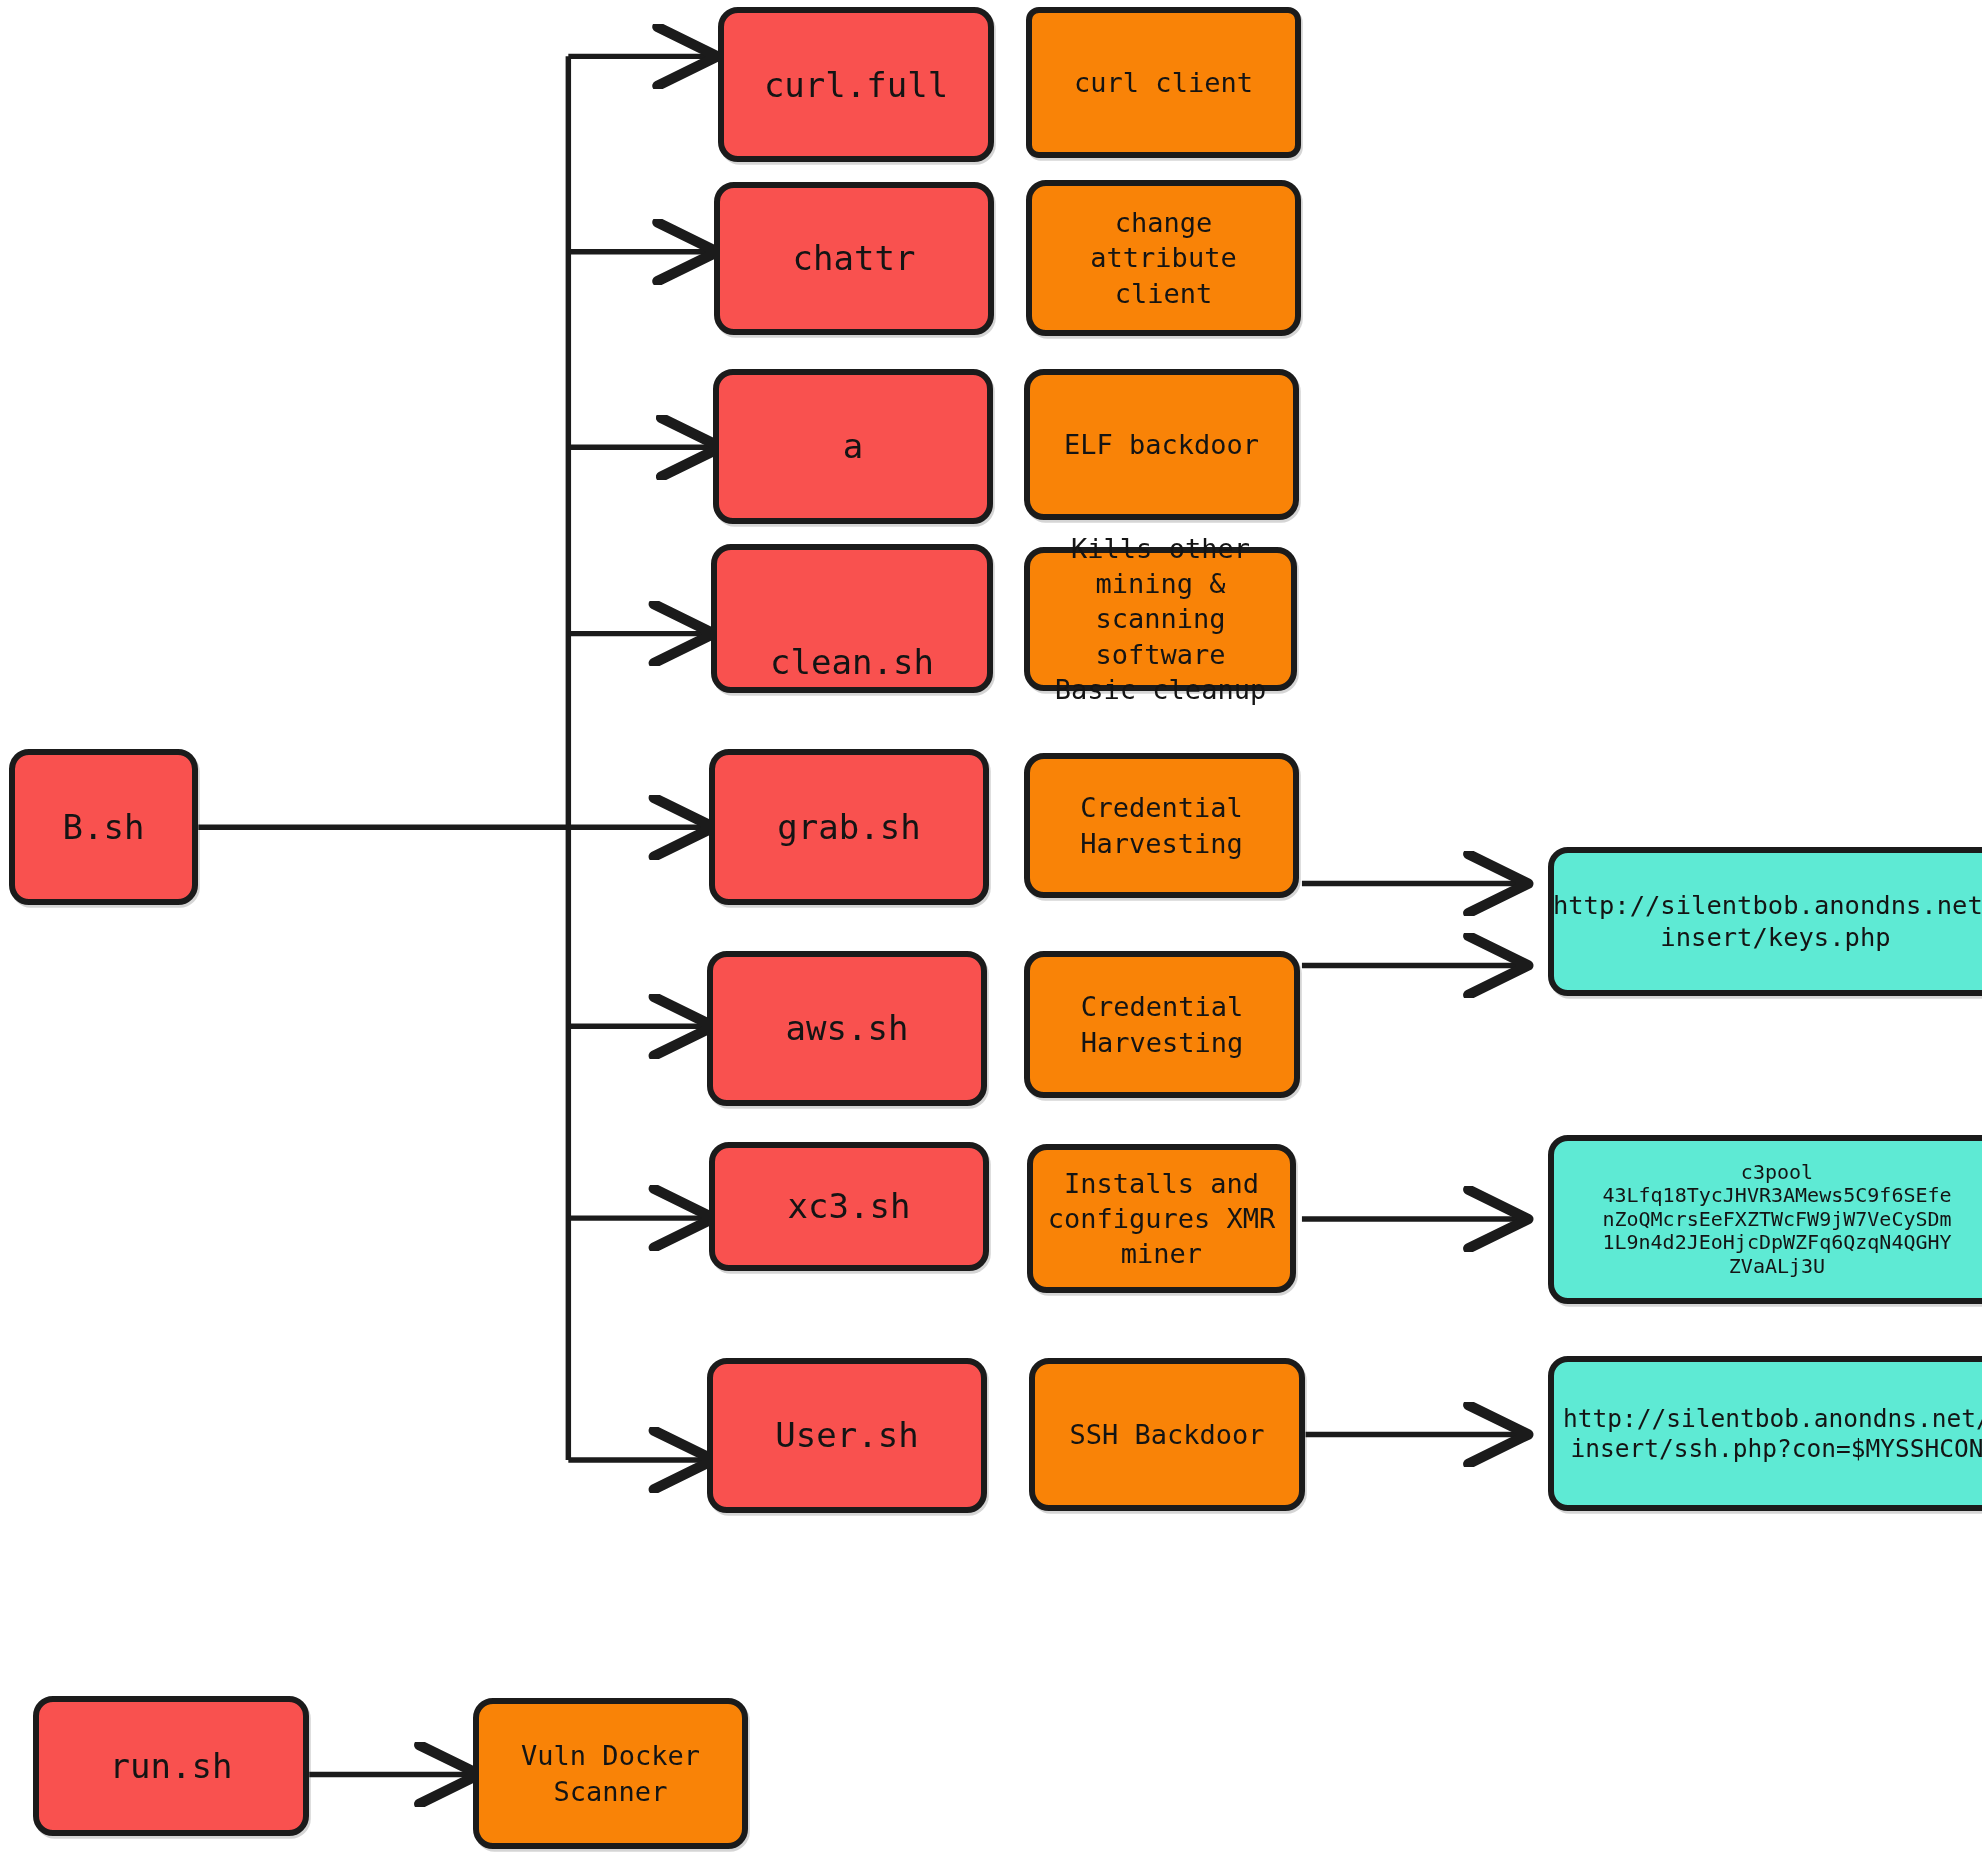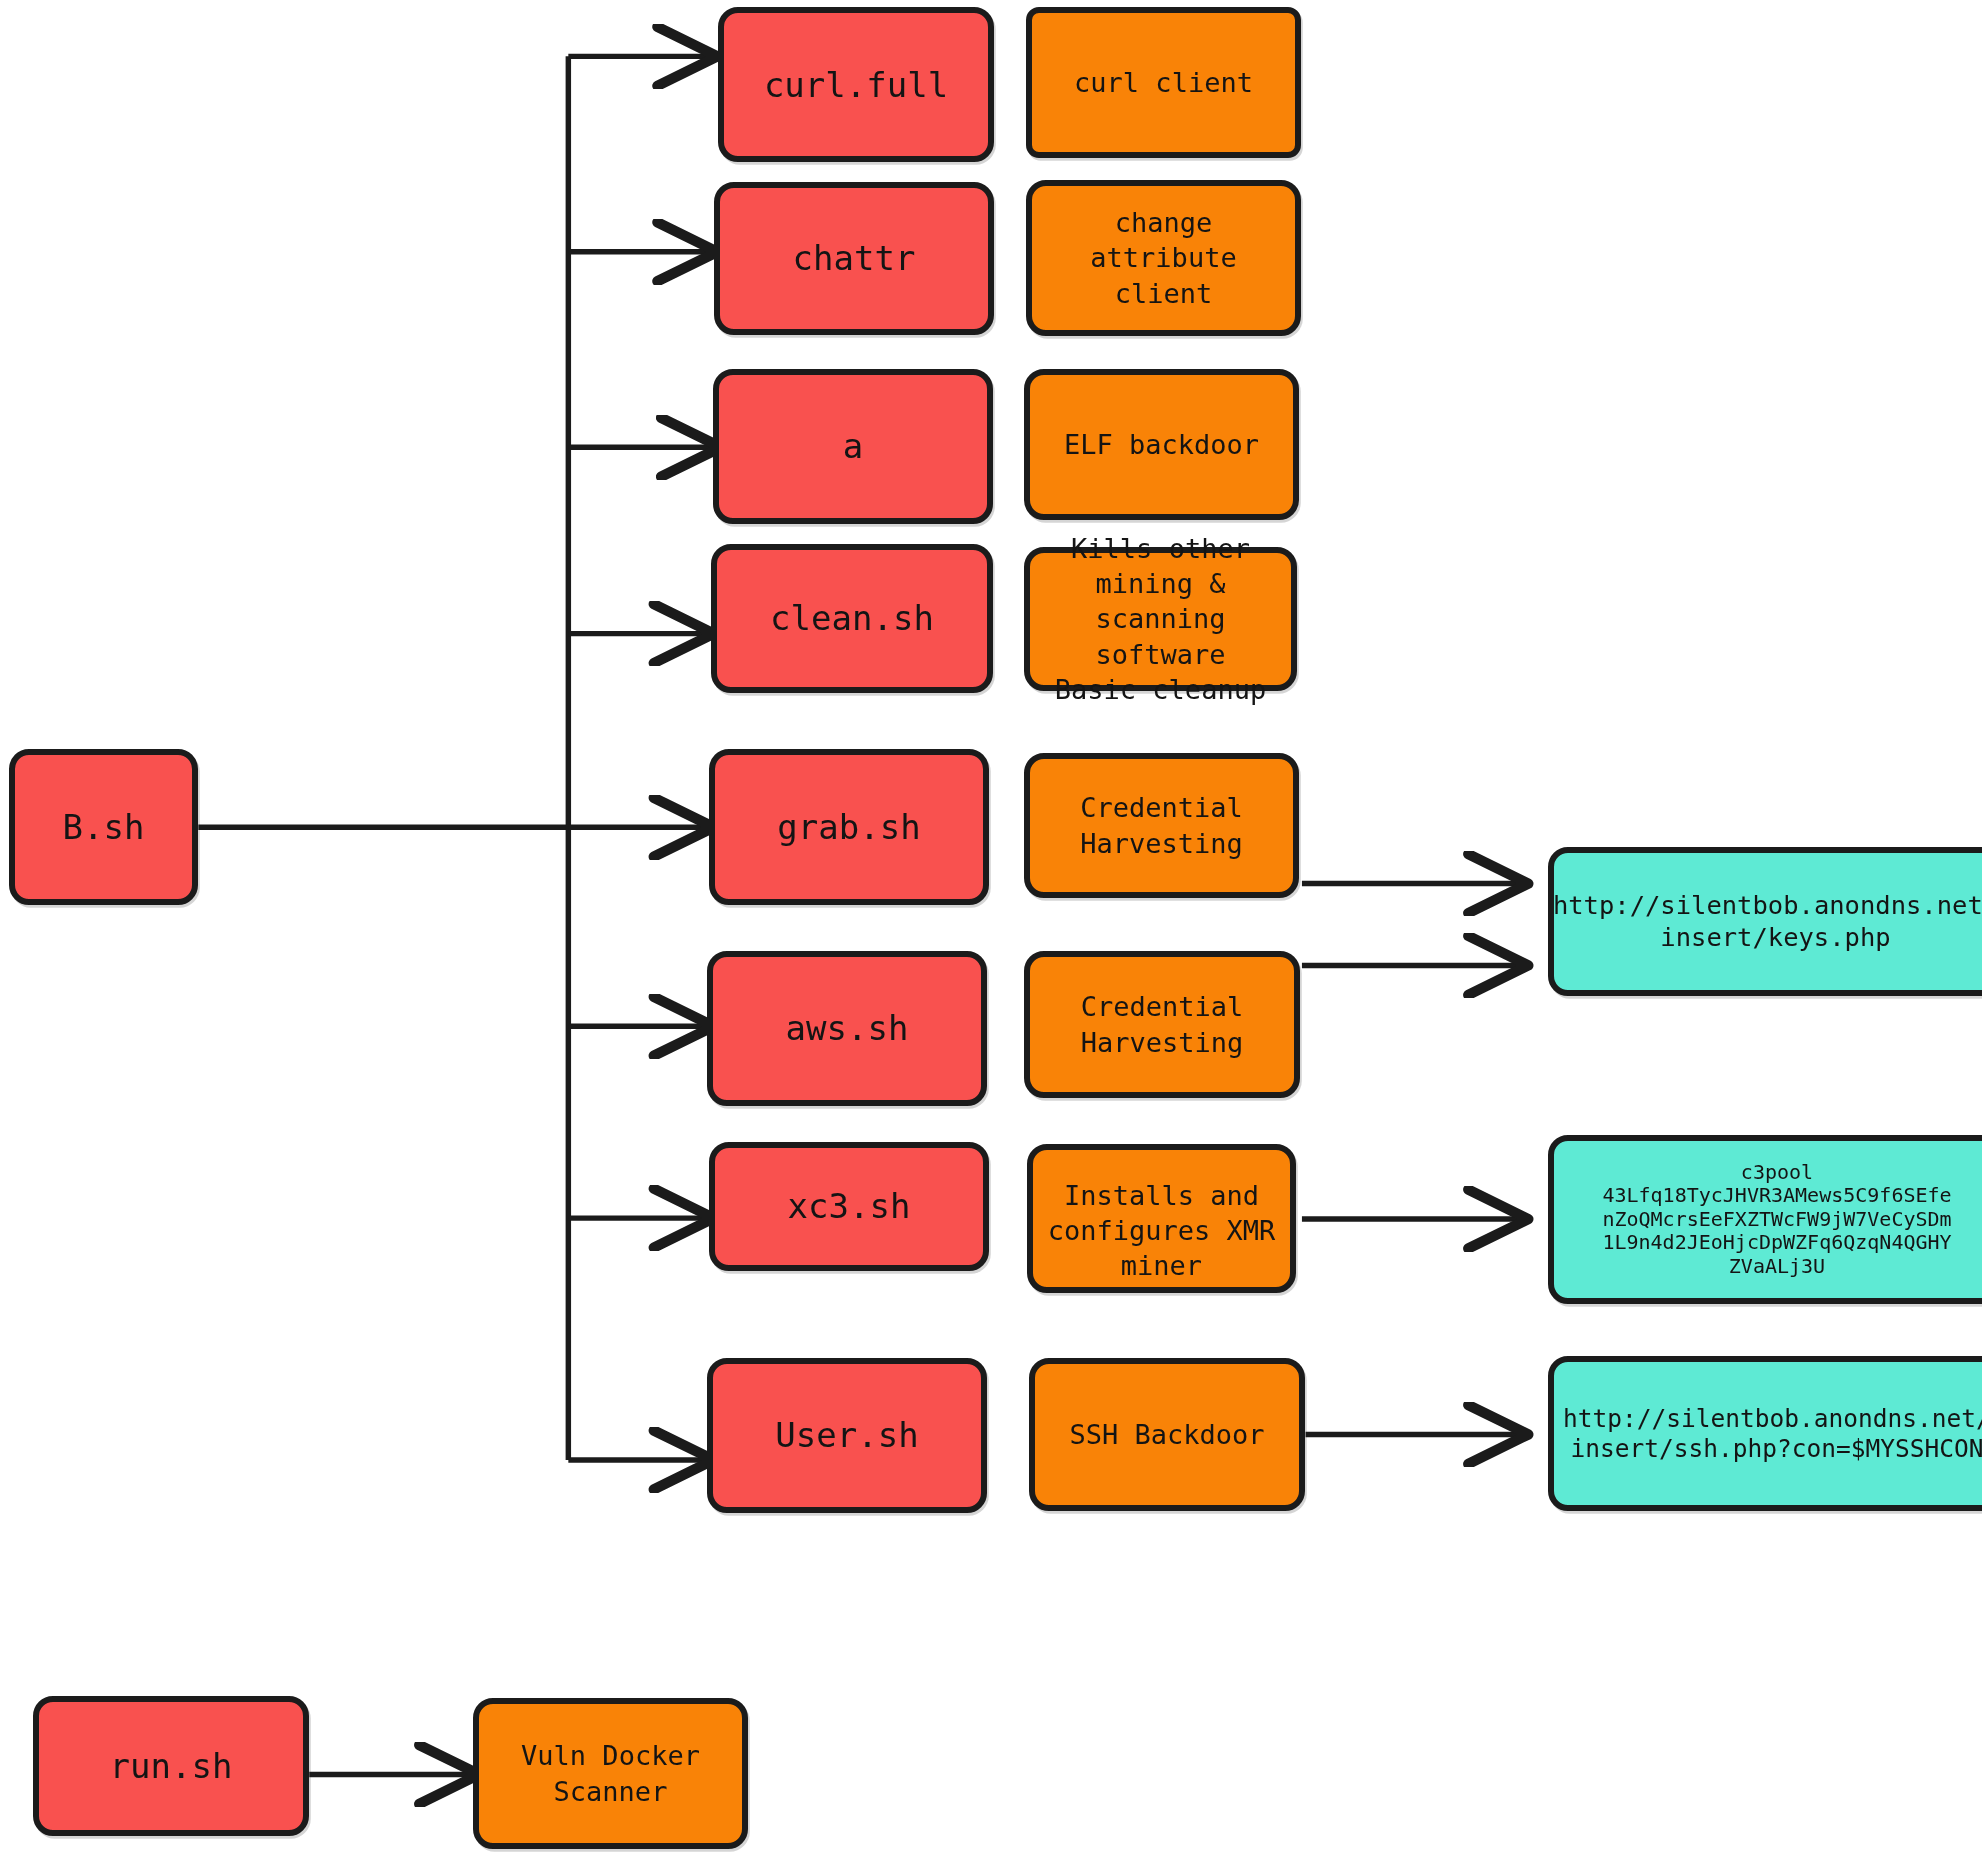--- a/index.html
+++ b/index.html
@@ -116,21 +116,21 @@
 client</span>
   </div>
 
   <div class="node node-script" style="left:713px; top:369px; width:280px; height:155px;">
     <span>a</span>
   </div>
   <div class="node node-desc" style="left:1024px; top:369px; width:275px; height:151px;">
     <span>ELF backdoor</span>
   </div>
 
-  <div class="node node-script" style="left:711px; top:544px; width:282px; height:149px;">
+  <div class="node node-script" style="left:711px; top:544px; width:282px; height:149px;align-items:flex-end;">
     <span>clean.sh</span>
   </div>
   <div class="node node-desc" style="left:1024px; top:547px; width:273px; height:144px;">
     <span>Kills other
 mining &amp; scanning
 software
 Basic cleanup</span>
   </div>
 
   <div class="node node-script" style="left:709px; top:749px; width:280px; height:156px;">
@@ -145,21 +145,21 @@
     <span>aws.sh</span>
   </div>
   <div class="node node-desc" style="left:1024px; top:951px; width:276px; height:147px;">
     <span>Credential
 Harvesting</span>
   </div>
 
   <div class="node node-script" style="left:709px; top:1142px; width:280px; height:129px;">
     <span>xc3.sh</span>
   </div>
-  <div class="node node-desc" style="left:1027px; top:1144px; width:269px; height:149px;align-items:flex-end;">
+  <div class="node node-desc" style="left:1027px; top:1144px; width:269px; height:149px;">
     <span>Installs and
 configures XMR
 miner</span>
   </div>
 
   <div class="node node-script" style="left:707px; top:1358px; width:280px; height:155px;">
     <span>User.sh</span>
   </div>
   <div class="node node-desc" style="left:1029px; top:1358px; width:276px; height:153px;">
     <span>SSH Backdoor</span>

